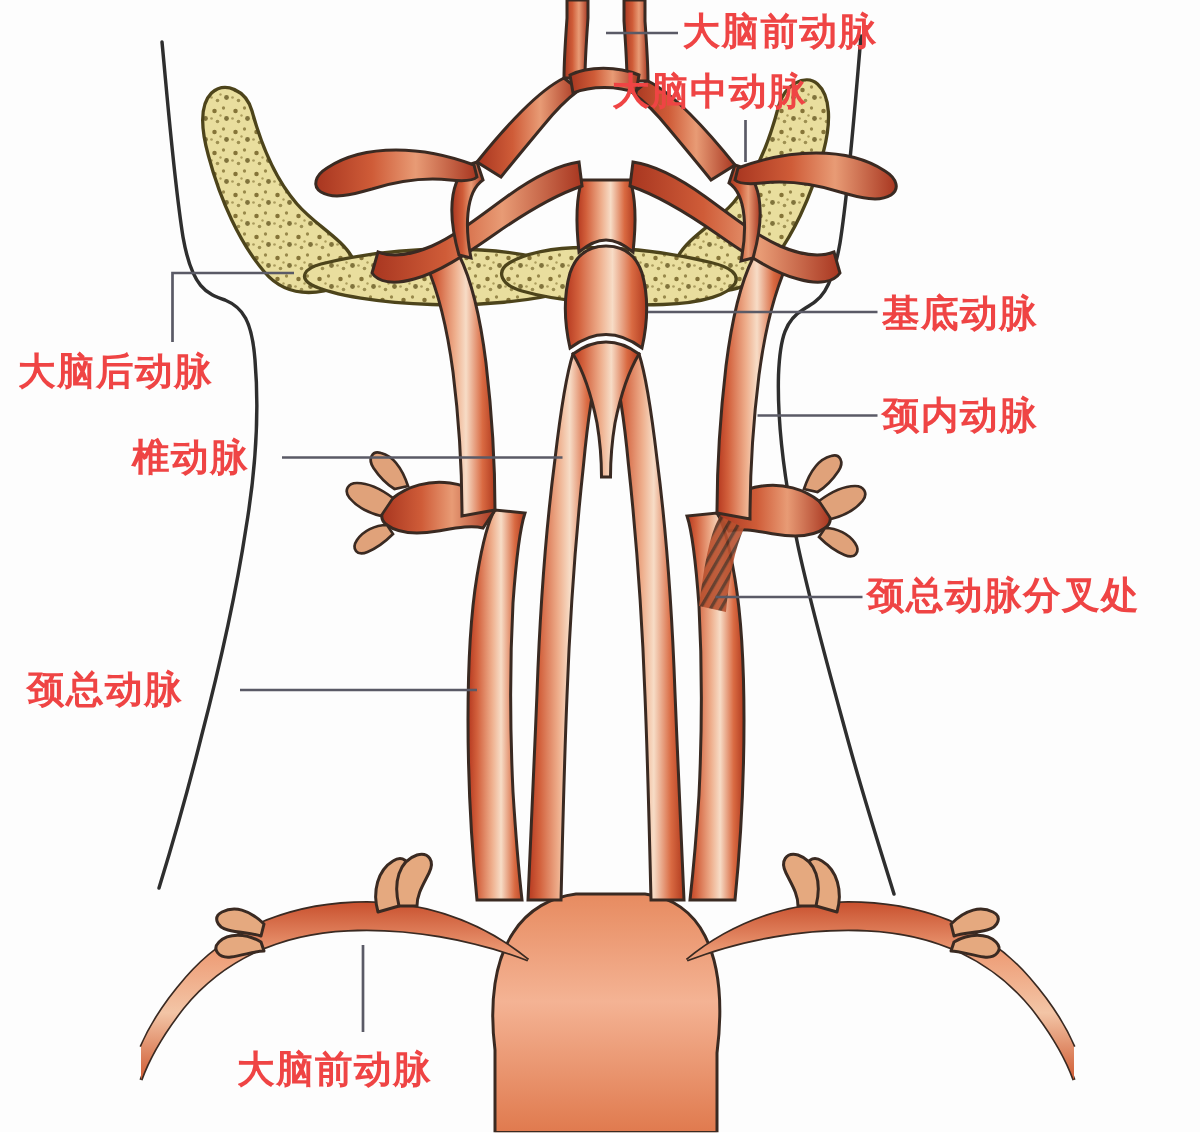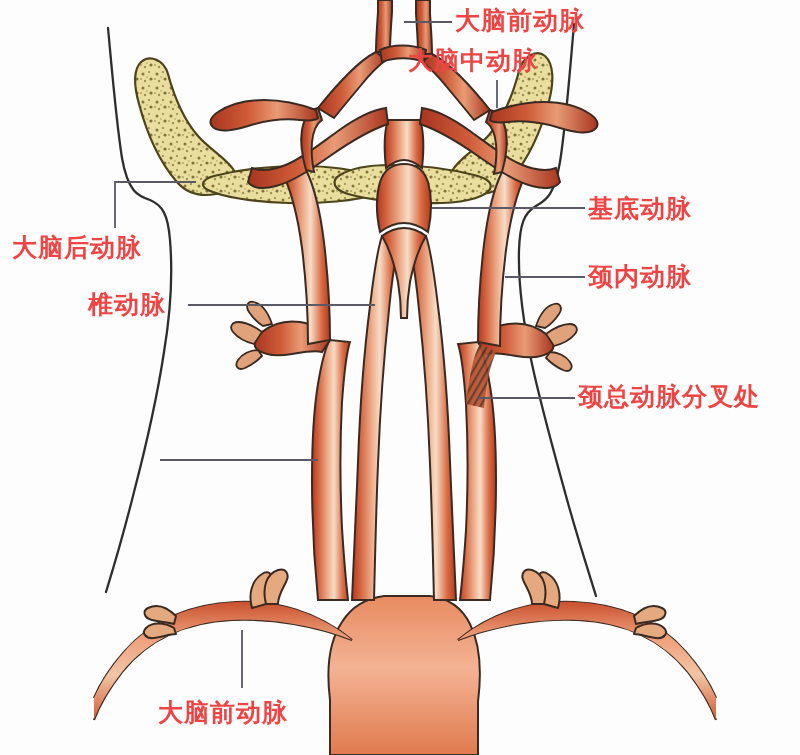--- a/index.html
+++ b/index.html
@@ -243,16 +243,17 @@
   <div class="lbl" style="left:588px;top:196px;">基底动脉</div>
 
   <div class="lbl" style="left:578px;top:384px;">颈总动脉分叉处</div>
 
   <div class="lbl" style="left:588px;top:264px;">颈内动脉</div>
 
   <div class="lbl" style="left:12px;top:235px;">大脑后动脉</div>
 
   <div class="lbl" style="left:88px;top:292px;">椎动脉</div>
 
+  <div class="lbl" style="left:18px;top:447px;">颈总动脉</div>
 
   <div class="lbl" style="left:158px;top:700px;">大脑前动脉</div>
 
 </div>
 
 </body></html>

